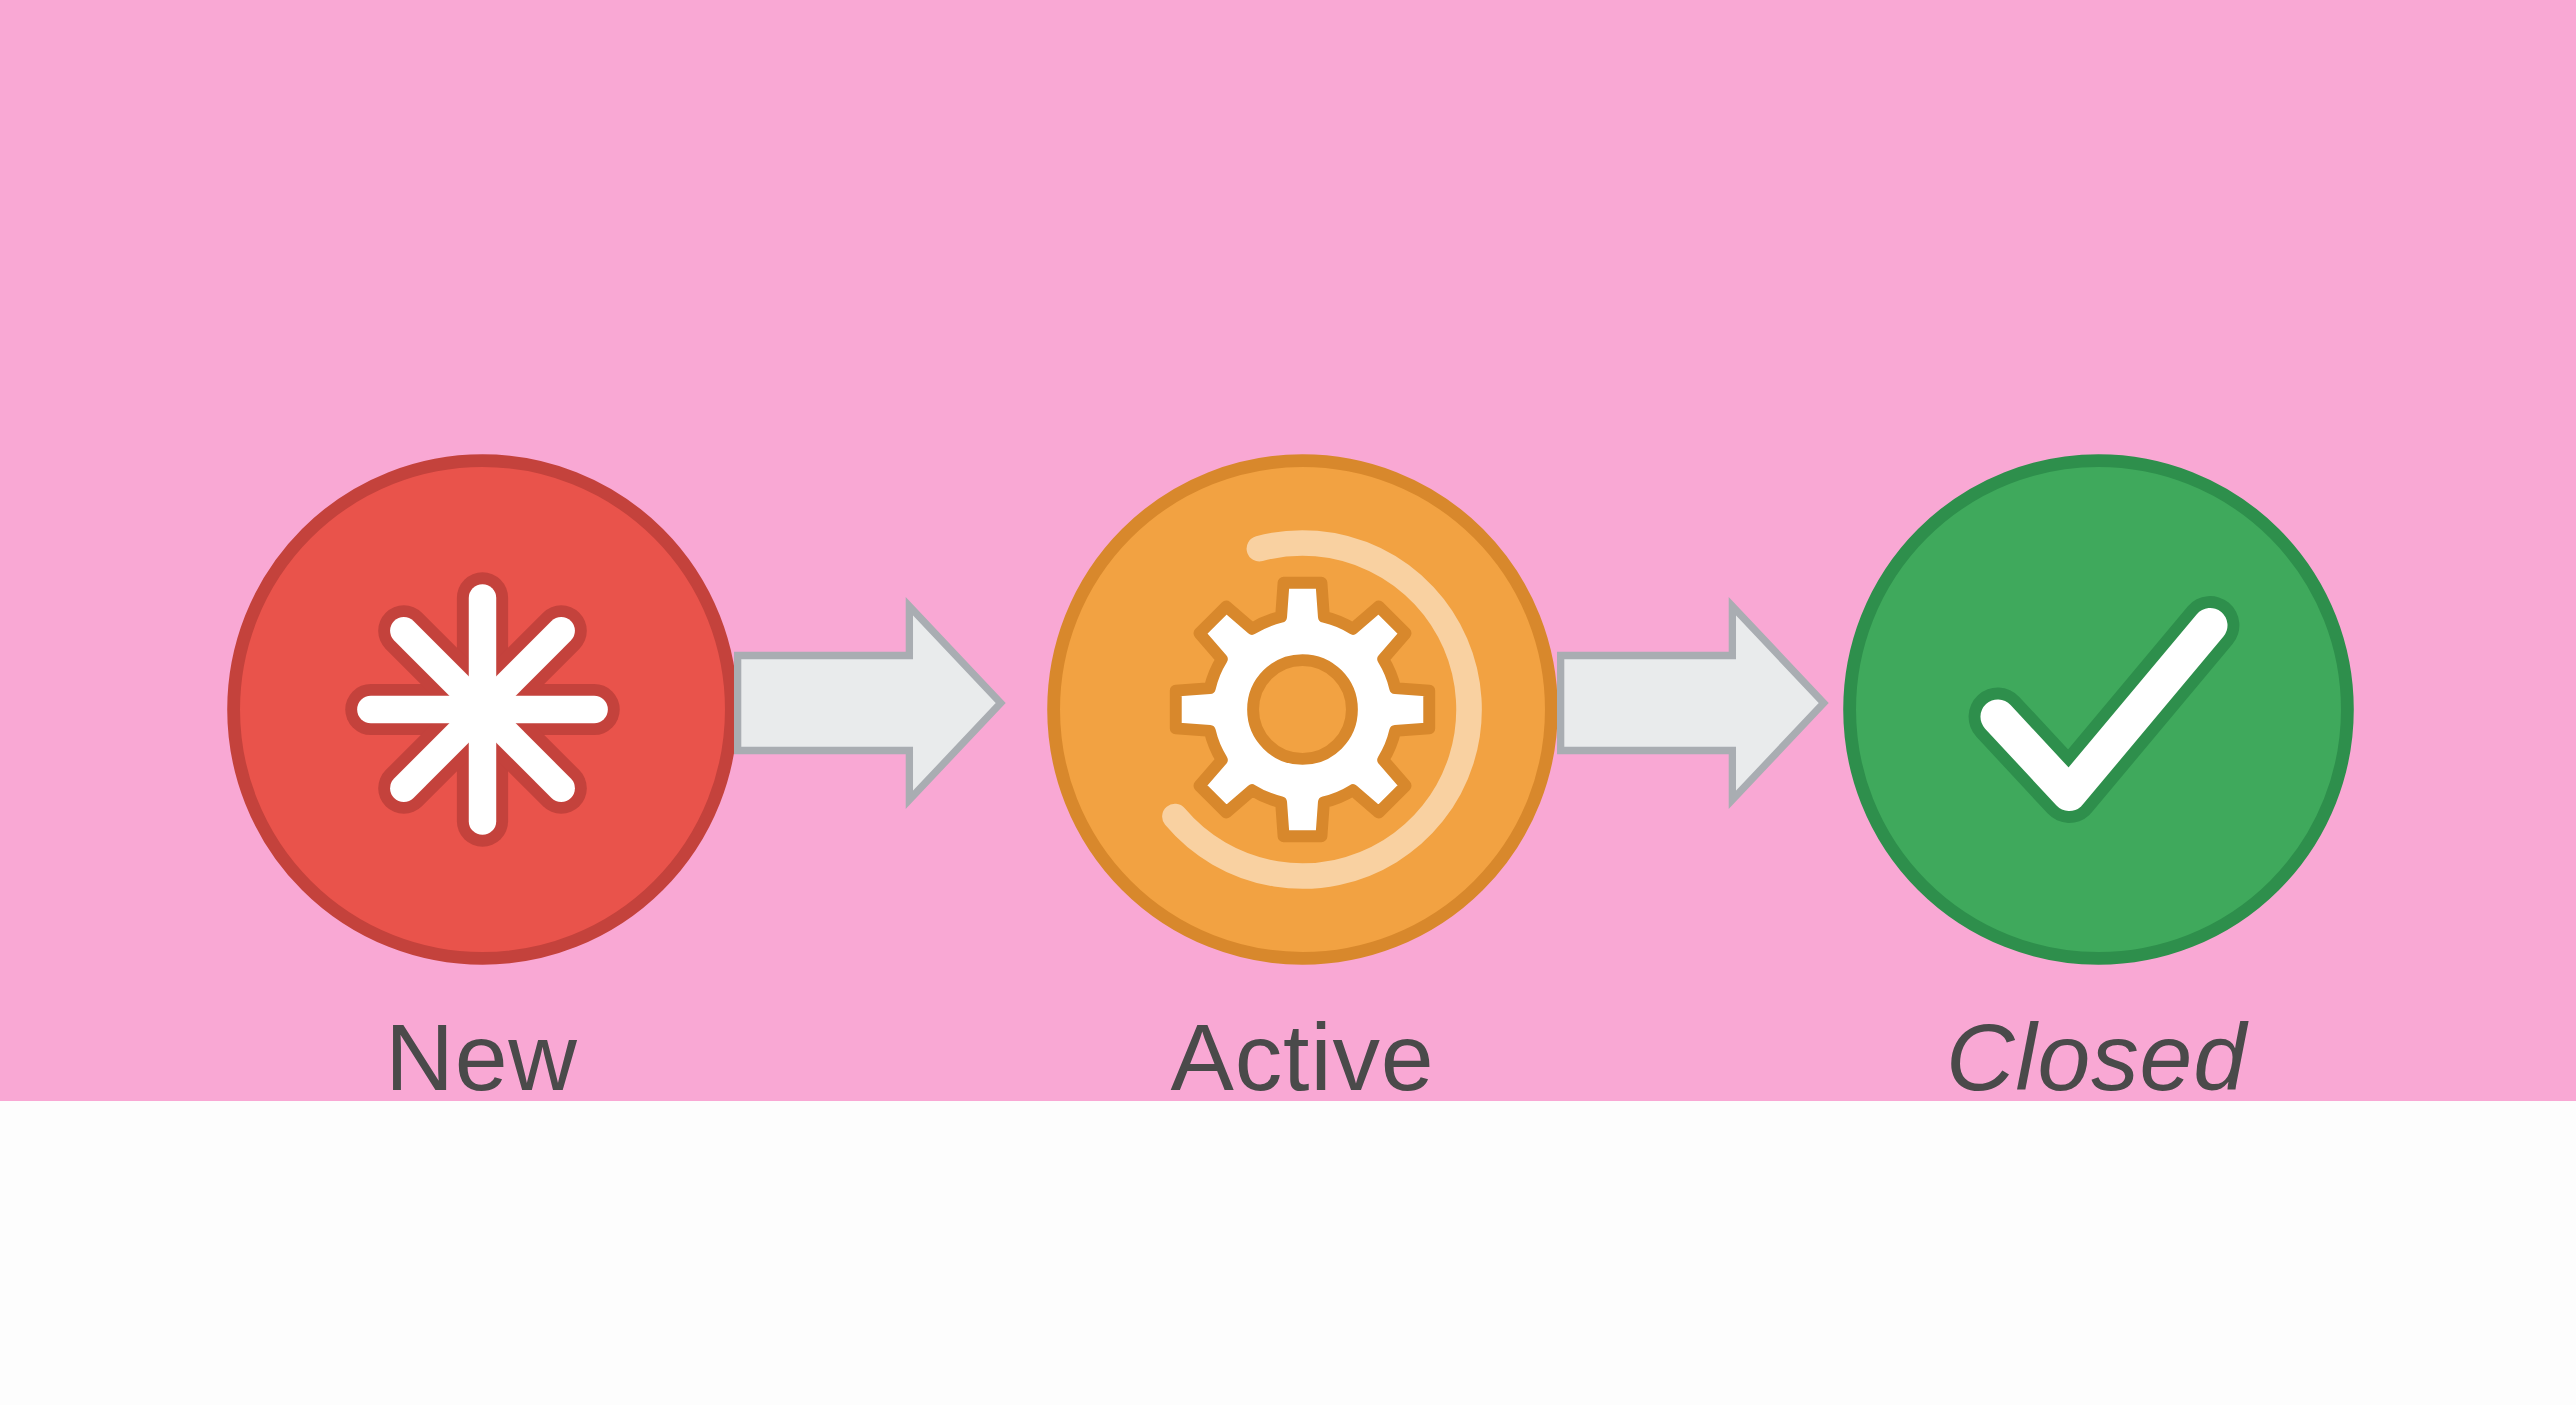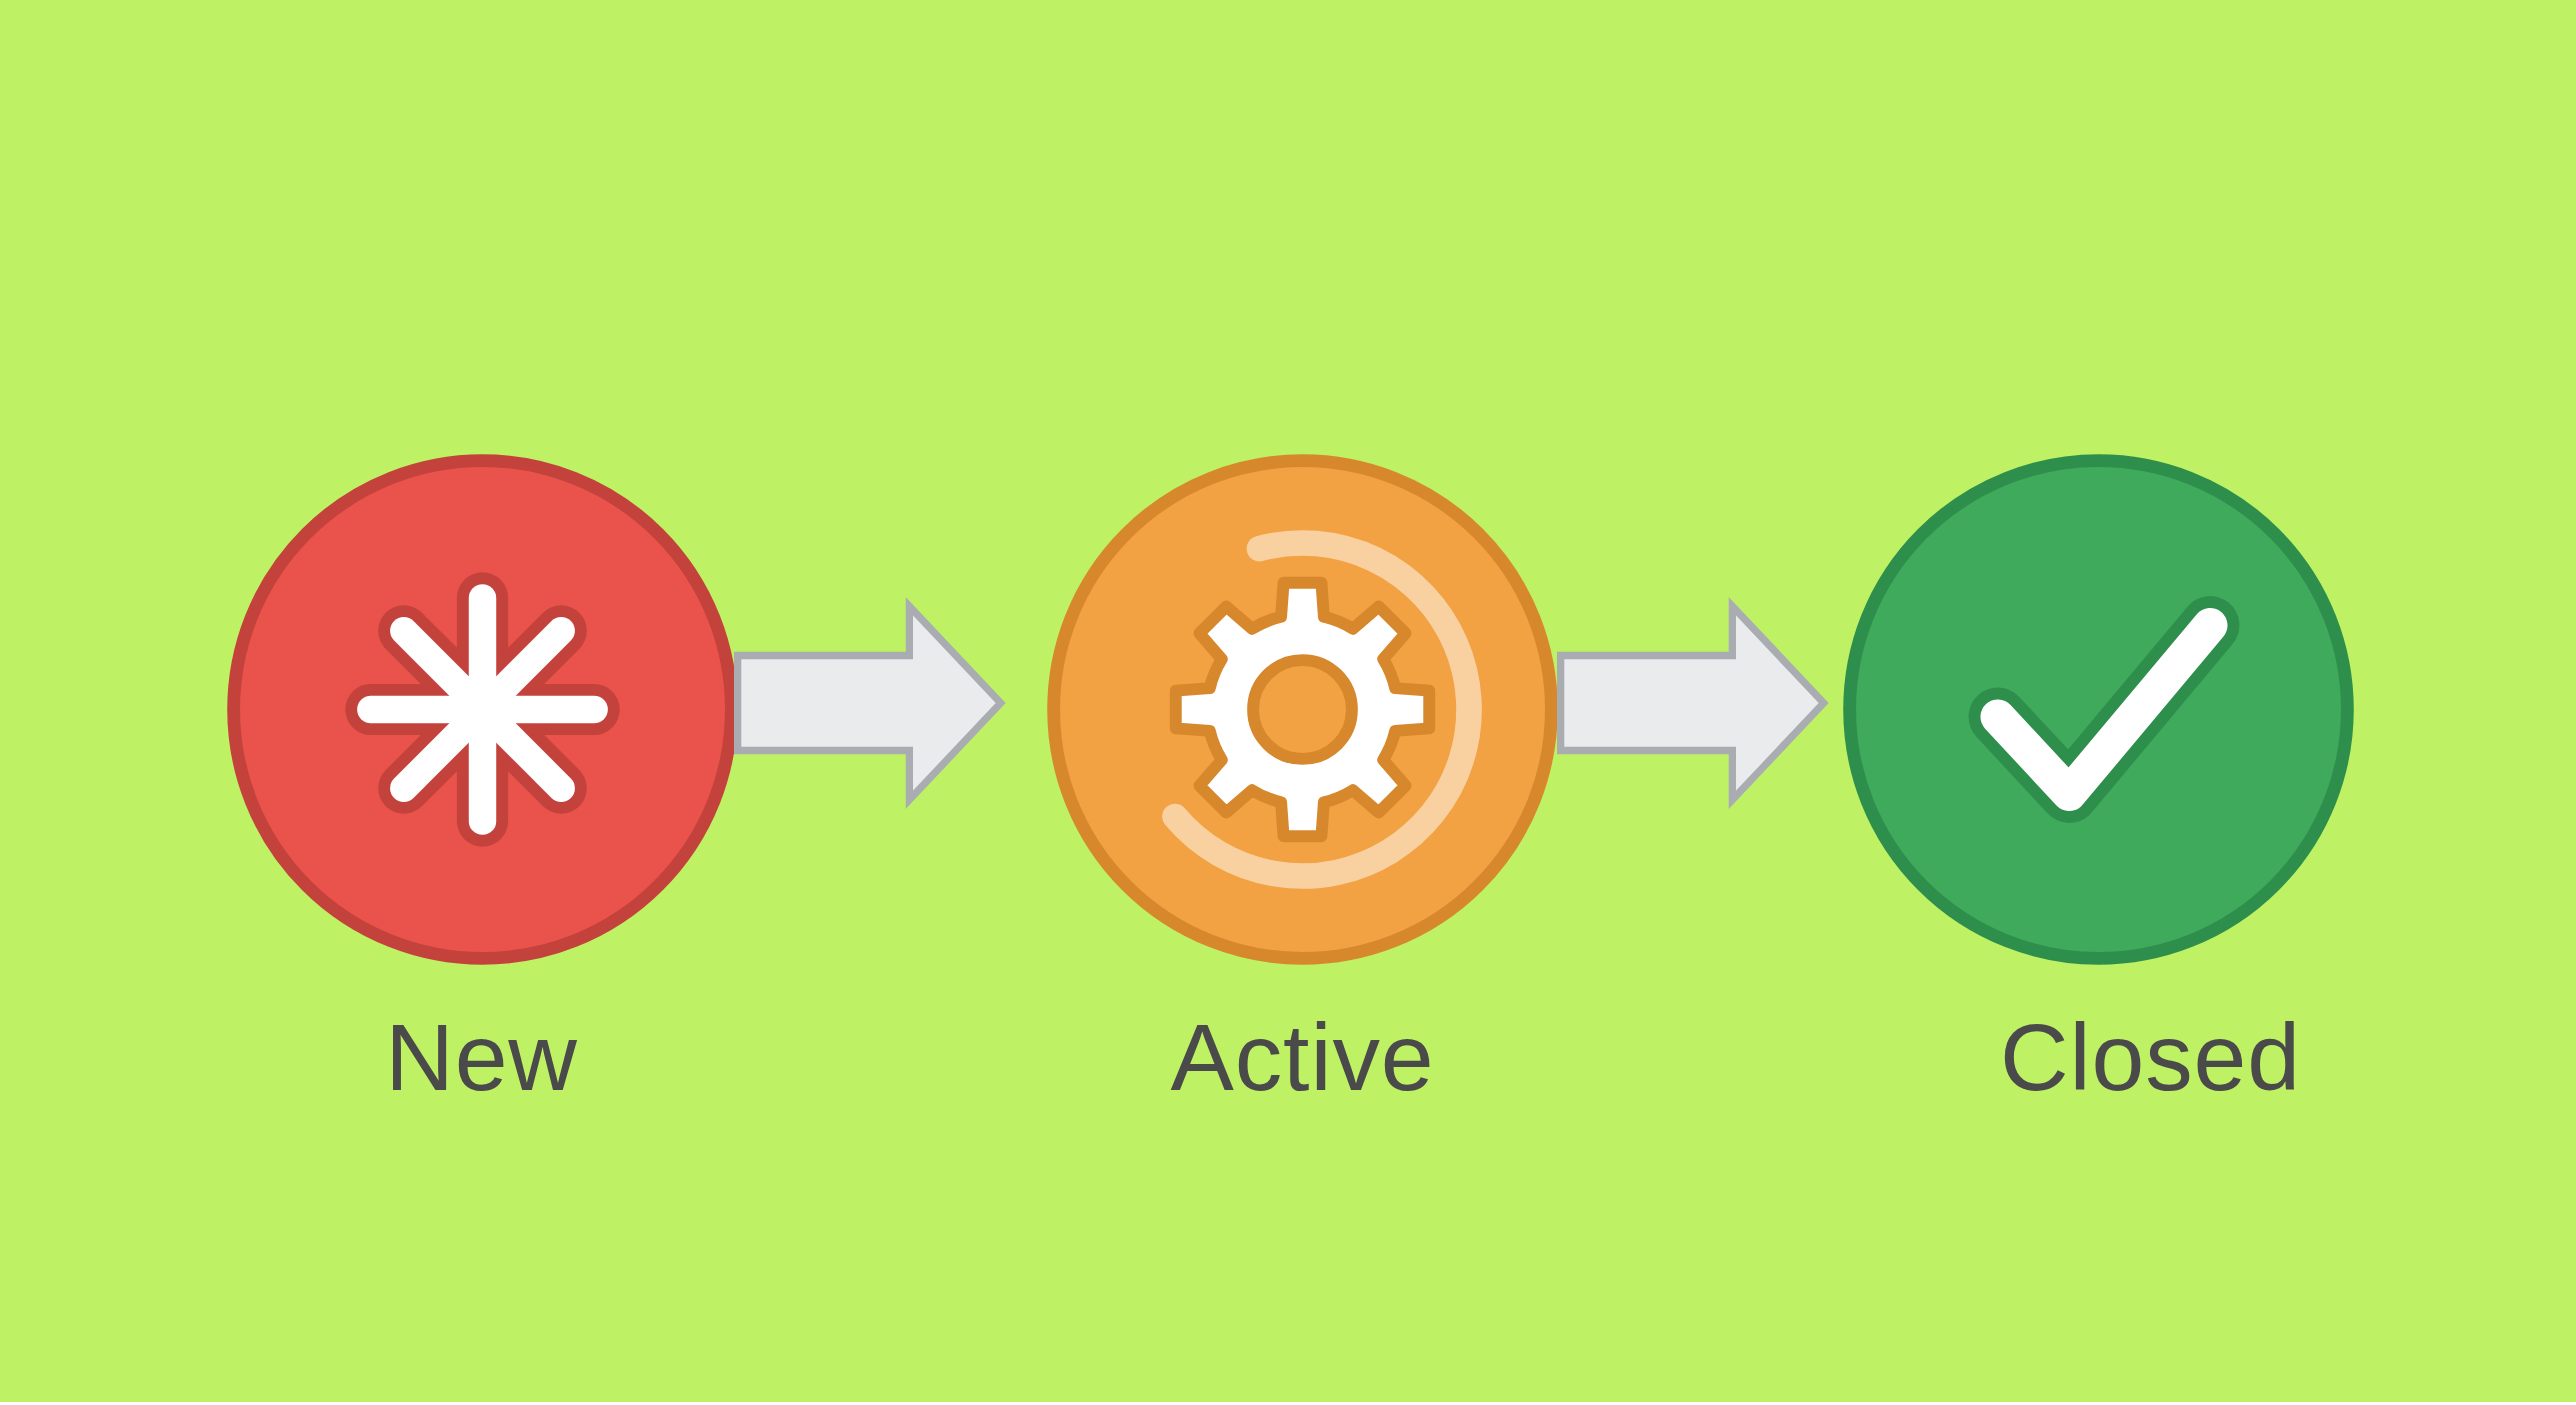--- a/index.html
+++ b/index.html
@@ -1,19 +1,19 @@
 <!DOCTYPE html>
 <html style="font-size:14.6px"><head>
 <meta charset="utf-8">
 <style>
   html,body{margin:0;padding:0;background:#fdfdfd;}
   .canvas{
     position:relative;
-    width:2576px;height:1402px;
-    background:#bef264;
+    width:2576px;height:1101px;
+    background:#f9a8d4;
     overflow:hidden;
     font-family:"Liberation Sans","DejaVu Sans",sans-serif;
   }
   .stage-node{position:absolute;width:549px;height:549px;}
   .stage-node svg{display:block;width:549px;height:549px;}
   .connector{position:absolute;width:274px;height:220px;}
   .connector svg{display:block;width:274px;height:220px;}
   .stage-label{
     position:absolute;
     width:585px;height:128px;
@@ -25,21 +25,21 @@
     letter-spacing:0.9px;
   }
   
   #node-new   {left:208px;  top:435px;}
   #node-active{left:1028px; top:435px;}
   #node-closed{left:1824px; top:435px;}
   #connector-1{left:734px;  top:593px;}
   #connector-2{left:1557px; top:593px;}
   #label-new   {left:189px;  top:993px;}
   #label-active{left:1010px; top:993px;text-align:center;}
-  #label-closed{left:1858px; top:993px;}
+  #label-closed{left:1804px; top:993px;font-style:italic;}
 </style>
 </head>
 <body>
 
 <div class="canvas">
 
   <div class="stage-node" id="node-new">
     <svg viewBox="-300 -300 600 600">
       <circle cx="0" cy="0" r="272" stroke-width="14" fill="#E9534B" stroke="#C4423C"></circle>
       <g stroke-linecap="round" fill="none">

